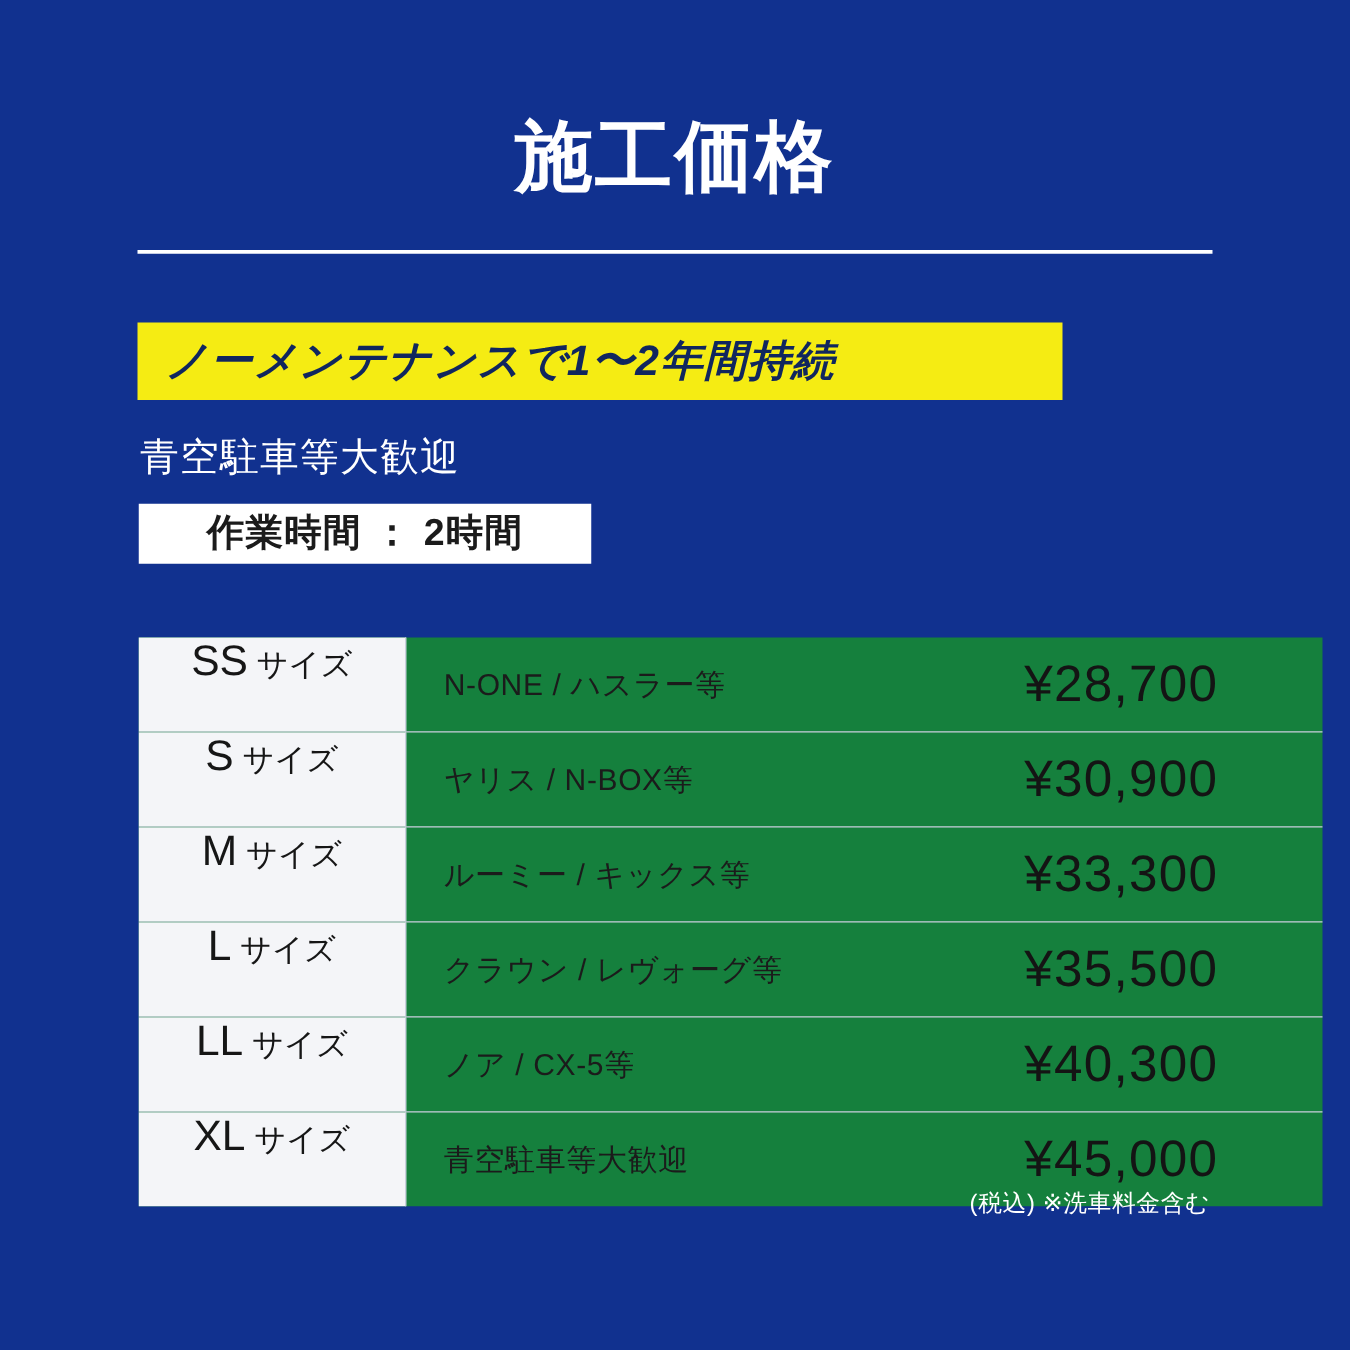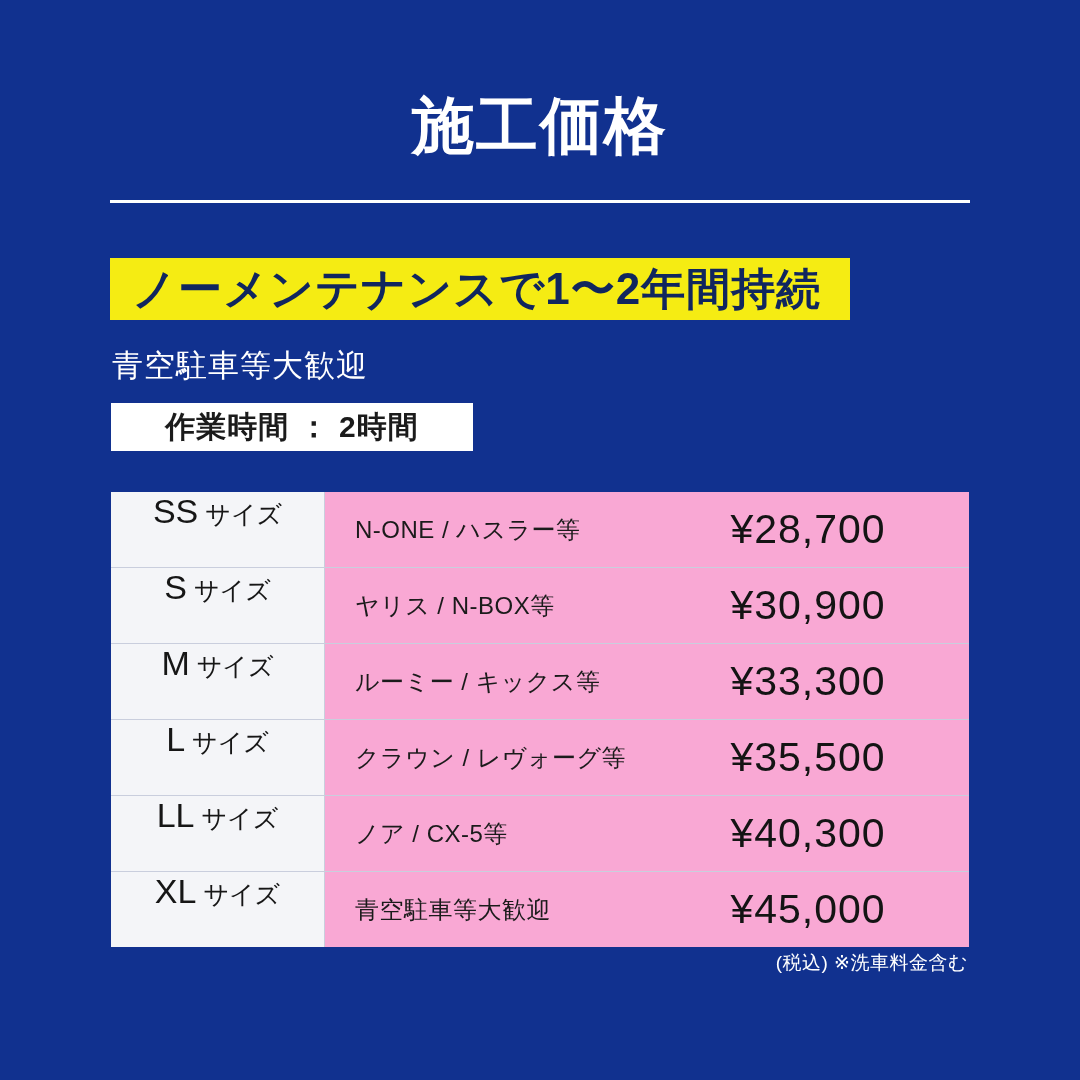--- a/index.html
+++ b/index.html
@@ -52,24 +52,25 @@
     width: 740px;
     height: 62px;
     background: #f5ec13;
     display: flex;
     align-items: center;
     padding-left: 22px;
     box-sizing: border-box;
   }
   .highlight-text {
     color: #10265e;
-    font-size: 44px;
+    font-size: 34px;
     font-weight: 700;
     letter-spacing: 1px;
     line-height: 1;
+    font-style: italic;
   }
 
   
   .subnote {
     position: absolute;
     top: 345px;
     left: 112px;
     font-size: 31px;
     font-weight: 400;
     color: #ffffff;
@@ -93,24 +94,24 @@
     color: #1b1b1b;
     font-size: 30px;
     font-weight: 700;
     letter-spacing: 1px;
     line-height: 1;
   }
 
   
   .table {
     position: absolute;
-    top: 492px;
+    top: 510px;
     left: 111px;
-    width: 858px;
-    background: #f9a8d4;
+    width: 947px;
+    background: #15803d;
     box-sizing: border-box;
   }
   .row {
     display: flex;
     align-items: stretch;
     height: 75px;
     border-bottom: 1px solid #c9cedd;
   }
   .row:last-child {
     border-bottom: none;

